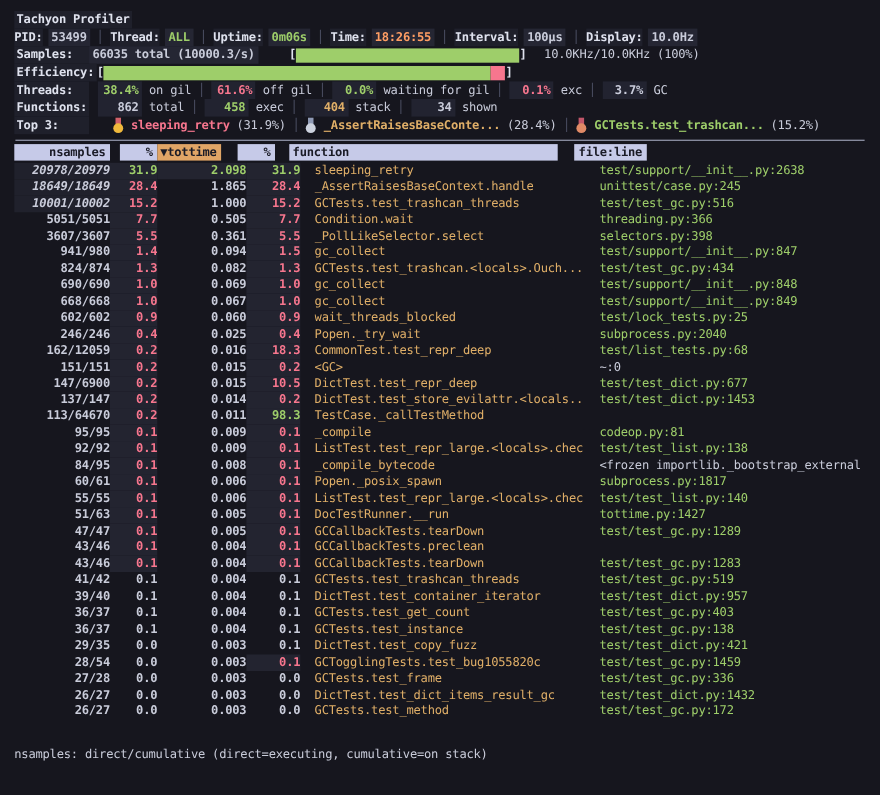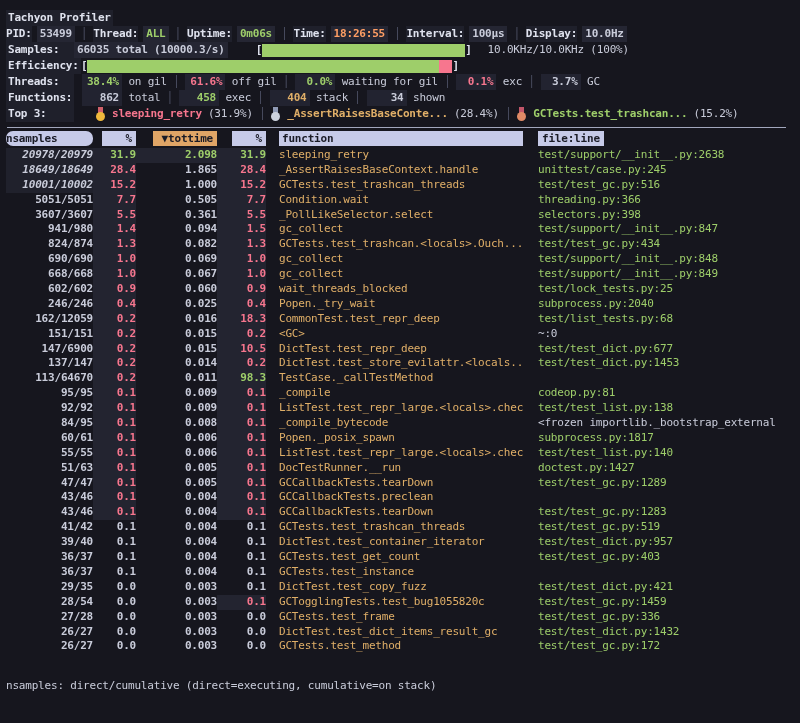--- a/index.html
+++ b/index.html
@@ -1,21 +1,21 @@
 <!DOCTYPE html>
 <html><head>
 <meta charset="utf-8">
 <style>
   html,body{margin:0;padding:0;background:#101017;}
   .app{
     width:800px;height:723px;box-sizing:border-box;
     background:#16161e;color:#c9ccda;
     font-family:"DejaVu Sans Mono", monospace;
     font-size:11px;letter-spacing:-0.2px;
-    padding:10px 13px 0 6px;overflow:hidden;position:relative;
+    padding:10px 13px 0 13px;overflow:hidden;position:relative;
   }
   .line{height:16px;line-height:16px;display:flex;align-items:center;white-space:pre;}
   .lbl{font-weight:bold;color:#dfe2ee;background:#1f202b;padding:0 2px;}
   .chip{background:#252633;padding:0 3px;}
   .sep{color:#4e5266;padding:0 6px;}
   .c-g{color:#9ece6a}.c-r{color:#f7768e}.c-y{color:#e0af68}.c-o{color:#ff9e64}.c-w{color:#c9ccda}
   .b{font-weight:bold}
 
   
   .info-item{display:inline-flex;align-items:center}
@@ -39,23 +39,23 @@
   .medal-bronze::after{background:#e08a66}.medal-bronze::before{background:#c2566a}
   .top3-name{font-weight:bold;margin-right:6px;}
   .top3-pct{color:#c9ccda;}
 
   .rule{border-top:1px solid #a2a7bd;margin:5px 1px 3px 1px;}
 
   
   .thead{display:flex;height:17px;line-height:15px;margin-top:2px;white-space:pre;}
   .th{display:flex;}
   .th .hchip{background:#c6cae8;color:#1a1b26;font-weight:bold;height:15px;line-height:15px;}
-  .th-ns{width:87px;justify-content:flex-end}.th-ns .hchip{width:100%;text-align:left;padding-right:4px;box-sizing:border-box;border-radius:7px;}
+  .th-ns{width:87px;justify-content:flex-end}.th-ns .hchip{width:100%;text-align:right;padding-right:4px;box-sizing:border-box;}
   .th-p1{width:43px;justify-content:flex-end}.th-p1 .hchip{width:34px;text-align:right;padding-right:4px;box-sizing:border-box;}
-  .th-tt{width:81px;justify-content:flex-end}.th-tt .hchip{width:64px;text-align:right;padding-right:4px;box-sizing:border-box;background:#e0a566;}
+  .th-tt{width:58px;justify-content:flex-end}.th-tt .hchip{width:64px;text-align:right;padding-right:4px;box-sizing:border-box;background:#e0a566;}
   .th-p2{width:49px;justify-content:flex-end}.th-p2 .hchip{width:34px;text-align:right;padding-right:4px;box-sizing:border-box;}
   .th-fn{width:244px;margin-left:13px;}.th-fn .hchip{width:100%;padding-left:3px;box-sizing:border-box;}
   .th-file{flex:1;margin-left:15px;}.th-file .hchip{padding:0 4px;}
 
   .tbody{}
   .trow{display:flex;height:14.9px;line-height:14.9px;white-space:pre;}
   .cell{display:block;overflow:hidden;}
   .cell.ns{width:87px;text-align:right;font-weight:bold;}
   .cell.pct{width:43px;text-align:right;font-weight:bold;}
   .cell.p2{width:49px;}
@@ -404,21 +404,21 @@
         <span class="cell fn">ListTest.test_repr_large.&lt;locals&gt;.check</span>
         <span class="cell file c-g">test/test_list.py:140</span>
       </div>
 
       <div class="trow">
         <span class="cell ns">51/63</span>
         <span class="cell pct c-r">0.1</span>
         <span class="cell tt c-w">0.005</span>
         <span class="cell pct p2 c-r">0.1</span>
         <span class="cell fn">DocTestRunner.__run</span>
-        <span class="cell file c-g">doctest.py:1427</span>
+        <span class="cell file c-g">tottime.py:1427</span>
       </div>
 
       <div class="trow">
         <span class="cell ns">47/47</span>
         <span class="cell pct c-r">0.1</span>
         <span class="cell tt c-w">0.005</span>
         <span class="cell pct p2 c-r">0.1</span>
         <span class="cell fn">GCCallbackTests.tearDown</span>
         <span class="cell file c-g">test/test_gc.py:1289</span>
       </div>
@@ -466,20 +466,21 @@
         <span class="cell fn">GCTests.test_get_count</span>
         <span class="cell file c-g">test/test_gc.py:403</span>
       </div>
 
       <div class="trow">
         <span class="cell ns">36/37</span>
         <span class="cell pct c-w">0.1</span>
         <span class="cell tt c-w">0.004</span>
         <span class="cell pct p2 c-w">0.1</span>
         <span class="cell fn">GCTests.test_instance</span>
+        <span class="cell file c-g">test/test_gc.py:138</span>
       </div>
 
       <div class="trow">
         <span class="cell ns">29/35</span>
         <span class="cell pct c-w">0.0</span>
         <span class="cell tt c-w">0.003</span>
         <span class="cell pct p2 c-w">0.1</span>
         <span class="cell fn">DictTest.test_copy_fuzz</span>
         <span class="cell file c-g">test/test_dict.py:421</span>
       </div>

